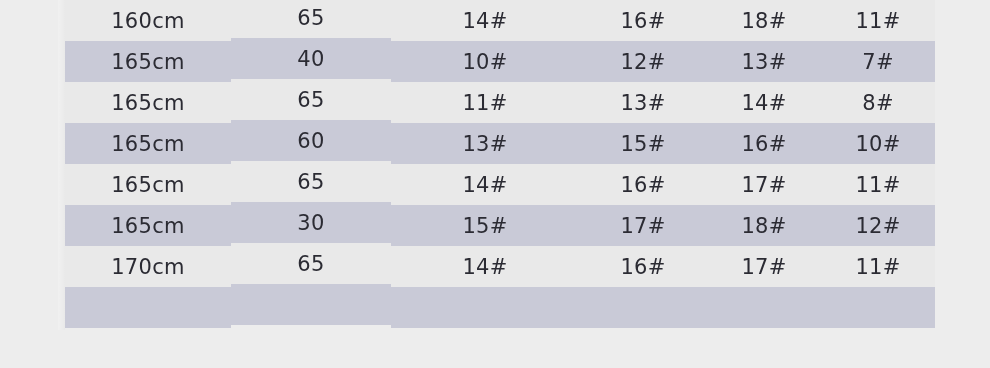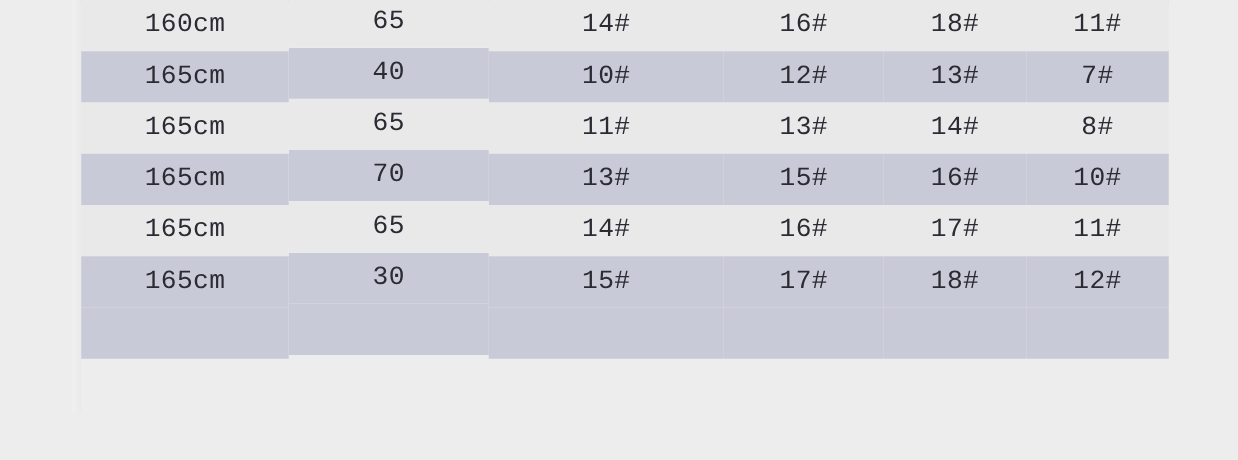--- a/index.html
+++ b/index.html
@@ -28,21 +28,20 @@
     position: absolute;
     left: 65px;
     top: 0px;
     width: 870px;
     border-collapse: collapse;
     table-layout: fixed;
   }
 
   #size-table tr {
     height: 41px;
-    font-family: Liberation Mono, monospace;
   }
 
   #size-table td {
     padding: 0;
     border: 0;
     font-size: 21px;
     color: #2b2b33;
     text-align: center;
     vertical-align: middle;
     letter-spacing: 0.3px;
@@ -129,21 +128,21 @@
         <tr class="row-light">
           <td class="cell-height">165cm</td>
           <td class="cell-weight">65</td>
           <td class="cell-size">11#</td>
           <td class="cell-size">13#</td>
           <td class="cell-size">14#</td>
           <td class="cell-size">8#</td>
         </tr>
         <tr class="row-dark">
           <td class="cell-height">165cm</td>
-          <td class="cell-weight">70</td>
+          <td class="cell-weight">60</td>
           <td class="cell-size">13#</td>
           <td class="cell-size">15#</td>
           <td class="cell-size">16#</td>
           <td class="cell-size">10#</td>
         </tr>
         <tr class="row-light">
           <td class="cell-height">165cm</td>
           <td class="cell-weight">65</td>
           <td class="cell-size">14#</td>
           <td class="cell-size">16#</td>
@@ -151,20 +150,28 @@
           <td class="cell-size">11#</td>
         </tr>
         <tr class="row-dark">
           <td class="cell-height">165cm</td>
           <td class="cell-weight">30</td>
           <td class="cell-size">15#</td>
           <td class="cell-size">17#</td>
           <td class="cell-size">18#</td>
           <td class="cell-size">12#</td>
         </tr>
+        <tr class="row-light">
+          <td class="cell-height">170cm</td>
+          <td class="cell-weight">65</td>
+          <td class="cell-size">14#</td>
+          <td class="cell-size">16#</td>
+          <td class="cell-size">17#</td>
+          <td class="cell-size">11#</td>
+        </tr>
         <tr class="row-empty">
           <td class="cell-height"></td>
           <td class="cell-weight"></td>
           <td class="cell-size"></td>
           <td class="cell-size"></td>
           <td class="cell-size"></td>
           <td class="cell-size"></td>
         </tr>
       </tbody>
   </table>

